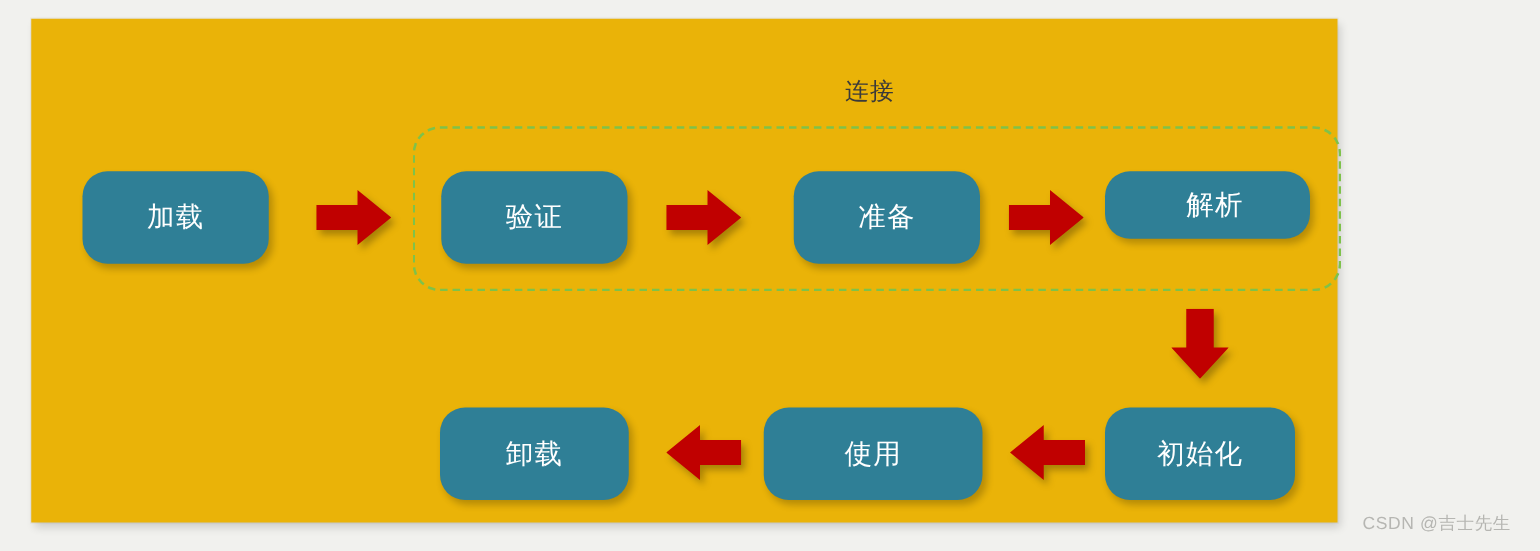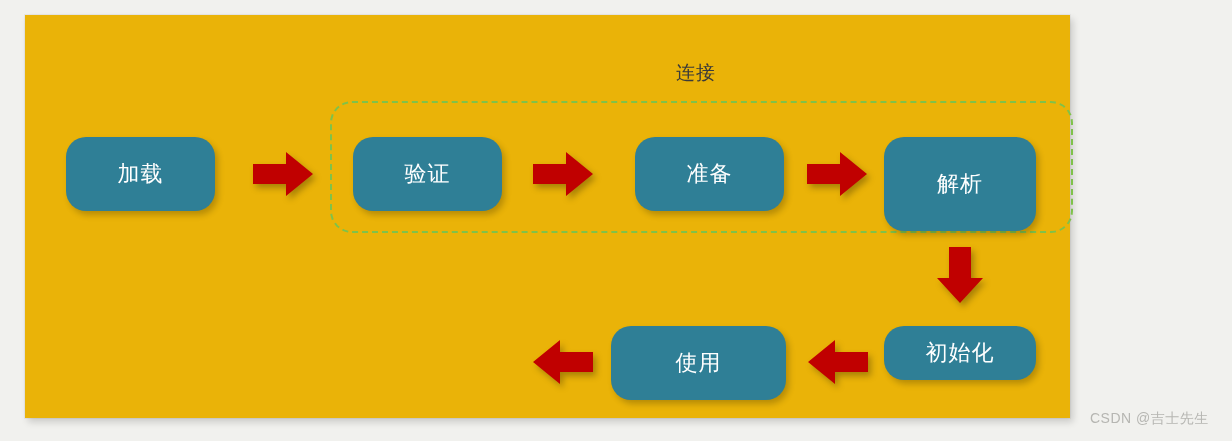--- a/index.html
+++ b/index.html
@@ -99,32 +99,35 @@
     </div>
 
     <div class="box" style="left:328px; top:122px; width:149px; height:74px;">
       <span>验证</span>
     </div>
 
     <div class="box" style="left:586px; top:122px; width:149px; height:74px;margin-left:24px;">
       <span>准备</span>
     </div>
 
-    <div class="box" style="left:859px; top:122px; width:152px; height:94px;">
+    <div class="box" style="left:859px; top:122px; width:152px; height:54px;padding-left:12px;">
       <span>解析</span>
     </div>
 
-    <div class="box" style="left:859px; top:311px; width:152px; height:54px;align-items:center;">
+    <div class="box" style="left:859px; top:311px; width:152px; height:74px;align-items:center;">
       <span>初始化</span>
     </div>
 
     <div class="box" style="left:586px; top:311px; width:175px; height:74px;">
       <span>使用</span>
     </div>
 
+    <div class="box" style="left:327px; top:311px; width:151px; height:74px;">
+      <span>卸载</span>
+    </div>
 
     <div class="arrow" style="left:228px; top:137px; width:60px; height:44px;">
       <svg width="60" height="44" viewBox="0 0 60 44">
         <polygon points="0,12 33,12 33,0 60,22 33,44 33,32 0,32" fill="#c00000"></polygon>
       </svg>
     </div>
 
     <div class="arrow" style="left:508px; top:137px; width:60px; height:44px;">
       <svg width="60" height="44" viewBox="0 0 60 44">
         <polygon points="0,12 33,12 33,0 60,22 33,44 33,32 0,32" fill="#c00000"></polygon>

